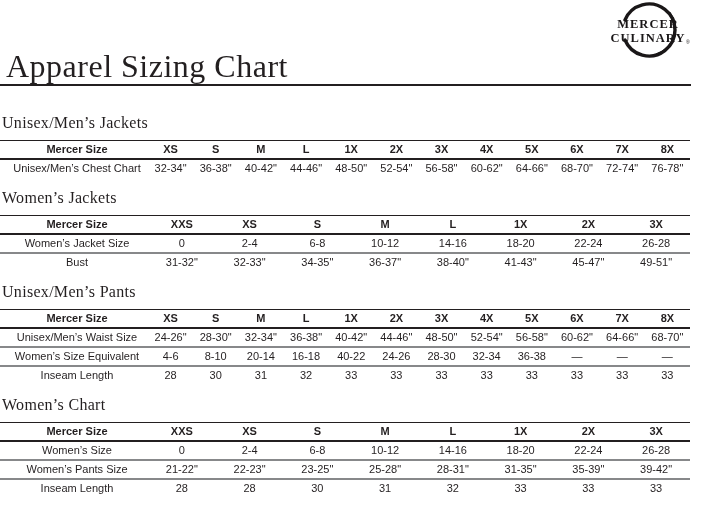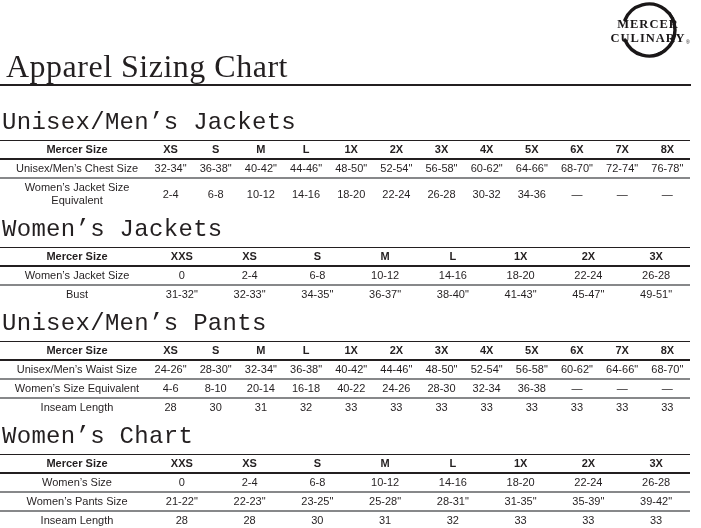--- a/index.html
+++ b/index.html
@@ -61,23 +61,23 @@
   main {
     position: absolute;
     left: 0;
     top: 112px;
     width: 690px;
   }
   .size-section {
     margin: 0 0 10px 0;
   }
   .section-heading {
-    font-family: Liberation Mono, monospace;
+    font-family: Liberation Serif, serif;
     font-weight: 400;
-    font-size: 24px;
+    font-size: 16px;
     line-height: 21px;
     letter-spacing: 0.3px;
     margin: 0 0 7px 2px;
     color: #231f20;
   }
   table.sizing-table {
     width: 690px;
     border-collapse: collapse;
     table-layout: fixed;
   }
@@ -156,48 +156,33 @@
             <th>3X</th>
             <th>4X</th>
             <th>5X</th>
             <th>6X</th>
             <th>7X</th>
             <th>8X</th>
           </tr>
         </thead>
         <tbody>
           <tr>
-            <td class="label-cell">Unisex/Men’s Chest Size</td>
+            <td class="label-cell">Unisex/Men’s Chest Chart</td>
             <td>32-34"</td>
             <td>36-38"</td>
             <td>40-42"</td>
             <td>44-46"</td>
             <td>48-50"</td>
             <td>52-54"</td>
             <td>56-58"</td>
             <td>60-62"</td>
             <td>64-66"</td>
             <td>68-70"</td>
             <td>72-74"</td>
             <td>76-78"</td>
-          </tr>
-          <tr>
-            <td class="label-cell">Women’s Jacket Size Equivalent</td>
-            <td>2-4</td>
-            <td>6-8</td>
-            <td>10-12</td>
-            <td>14-16</td>
-            <td>18-20</td>
-            <td>22-24</td>
-            <td>26-28</td>
-            <td>30-32</td>
-            <td>34-36</td>
-            <td>—</td>
-            <td>—</td>
-            <td>—</td>
           </tr>
         </tbody>
       </table>
     </section>
     <section class="size-section">
       <h2 class="section-heading">Women’s Jackets</h2>
       <table class="sizing-table">
         <colgroup>
           <col style="width: 148px;">
           <col>

